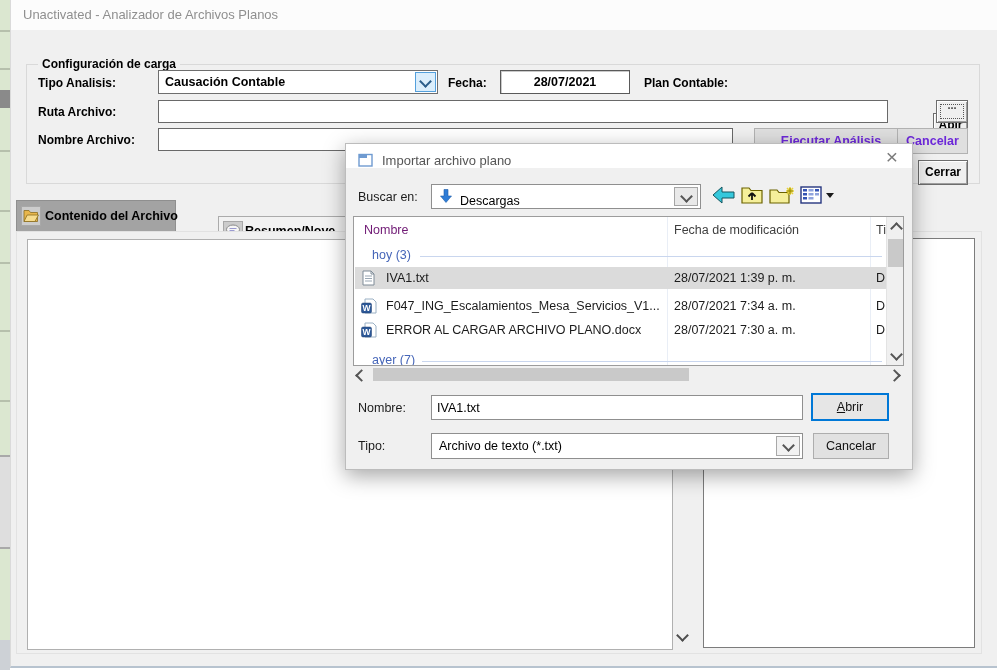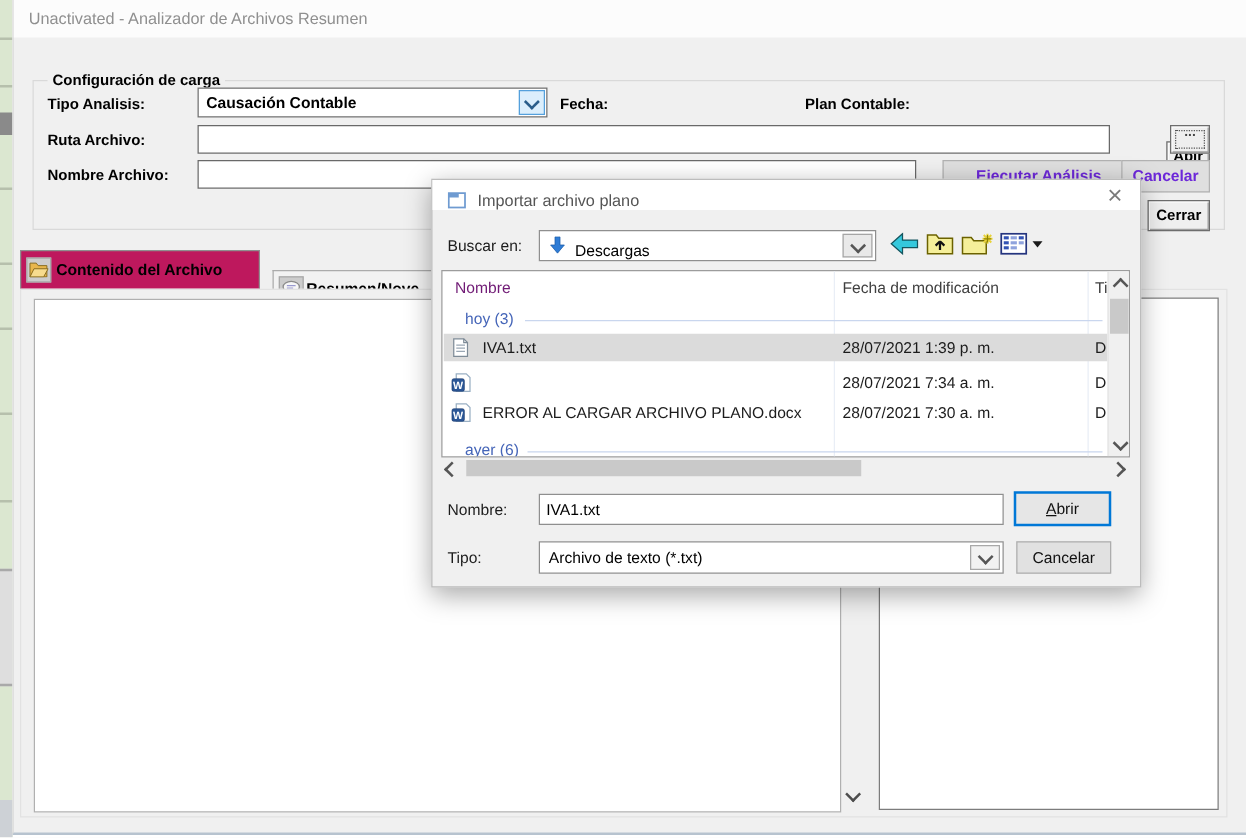--- a/index.html
+++ b/index.html
@@ -47,36 +47,39 @@
     <div class="abs" style="left:0;top:262px;width:10px;height:2px;background:#b6c0ac;"></div>
     <div class="abs" style="left:0;top:330px;width:10px;height:2px;background:#b6c0ac;"></div>
     <div class="abs" style="left:0;top:400px;width:10px;height:2px;background:#b6c0ac;"></div>
     <div class="abs" style="left:0;top:455px;width:10px;height:90px;background:#dedede;border-top:2px solid #a9a9a9;border-bottom:2px solid #a9a9a9;"></div>
     <div class="abs" style="left:0;top:640px;width:10px;height:30px;background:#cdd1d6;"></div>
   </div>
 
   <div class="abs" style="left:10px;top:0;width:986px;height:666px;background:#f0f0f0;
               border-left:1px solid #dadada;border-right:1px solid #c9c9c9;border-bottom:2px solid #b7c3cf;">
     <div class="abs" style="left:0;top:0;width:986px;height:30px;background:#fcfcfc;">
-      <span class="abs" style="left:12px;top:7px;font-size:13px;color:#8f8f8f;white-space:nowrap;">Unactivated - Analizador de Archivos Resumen</span>
+      <span class="abs" style="left:12px;top:7px;font-size:13px;color:#8f8f8f;white-space:nowrap;">Unactivated - Analizador de Archivos Planos</span>
     </div>
   </div>
 
   <div class="abs" style="left:26px;top:64px;width:952px;height:118px;border:1px solid #d9d9d9;"></div>
   <span class="abs lbl" style="left:38px;top:57px;background:#f0f0f0;padding:0 4px;">Configuración de carga</span>
 
   <span class="abs lbl" style="left:38px;top:76px;">Tipo Analisis:</span>
   <div class="abs combo" style="left:158px;top:70px;width:280px;height:24px;background:#fff;padding-left:48px;">
     <span class="abs" style="left:6px;top:4px;font-size:12.5px;font-weight:bold;white-space:nowrap;">Causación Contable</span>
     <div class="abs" style="right:1px;top:1px;width:21px;height:20px;background:#dbeefc;border:1px solid #54a0dc;box-sizing:border-box;">
       <span class="chev down" style="position:absolute;left:5px;top:4px;border-color:#2a5d8a;"></span>
     </div>
   </div>
 
   <span class="abs lbl" style="left:448px;top:76px;">Fecha:</span>
+  <div class="abs" style="left:500px;top:70px;width:130px;height:24px;background:#fff;border:1px solid #5a5a5a;box-shadow:inset 1px 1px 0 #c9c9c9;box-sizing:border-box;">
+    <span style="display:block;text-align:center;font-size:12.5px;font-weight:bold;line-height:22px;">28/07/2021</span>
+  </div>
 
   <span class="abs lbl" style="left:644px;top:76px;">Plan Contable:</span>
   <div class="abs btn3d" style="left:933px;top:69px;width:35px;height:24px;line-height:22px;margin-top:44px;">
     <span>Abir</span>
   </div>
 
   <span class="abs lbl" style="left:38px;top:105px;">Ruta Archivo:</span>
   <input class="abs fld" style="left: 158px; top: 100px; width: 730px; height: 23px;" value="">
   <div class="abs btn3d" style="left:936px;top:100px;width:32px;height:23px;">
     <div class="abs" style="left:3px;top:3px;right:3px;bottom:3px;border:1px dotted #555;"></div>
@@ -88,21 +91,21 @@
   <div class="abs btnDis" style="left:754px;top:128px;width:154px;height:26px;line-height:24px;">
     <span>Ejecutar Análisis</span>
   </div>
   <div class="abs btnDis" style="left:897px;top:128px;width:71px;height:26px;line-height:24px;">
     <span>Cancelar</span>
   </div>
   <div class="abs btn3d" style="left:918px;top:160px;width:50px;height:25px;line-height:23px;">
     <span>Cerrar</span>
   </div>
 
-  <div class="abs" style="left:16px;top:200px;width:192px;height:31px;background:#be185d;border:1px solid #8f8f8f;border-bottom:none;box-sizing:border-box;">
+  <div class="abs" style="left:16px;top:200px;width:160px;height:31px;background:#a3a3a3;border:1px solid #8f8f8f;border-bottom:none;box-sizing:border-box;">
     <span class="abs" style="left:4px;top:5px;width:18px;height:18px;background:#cccccc;border:1px solid #a8a8a8;">
       <svg width="16" height="13" viewBox="0 0 16 13" style="position:absolute;left:1px;top:2px;">
         <path d="M1 1.5h5l1.5 2H14.5v9H1z" fill="#e8b64c" stroke="#8a6d1f" stroke-width="0.8"></path>
         <path d="M1 12.5l3.2-6.5h11.3l-3.6 6.5z" fill="#f7dc8e" stroke="#8a6d1f" stroke-width="0.8"></path>
       </svg>
     </span>
     <span class="abs" style="left:28px;top:8px;font-size:12.5px;font-weight:bold;white-space:nowrap;">Contenido del Archivo</span>
   </div>
   <div class="abs" style="left:218px;top:216px;width:150px;height:29px;background:#f2f2f2;border:1px solid #ababab;border-bottom:none;box-sizing:border-box;">
     <span class="abs" style="left:4px;top:4px;width:18px;height:18px;background:#cccccc;border:1px solid #a8a8a8;">
@@ -205,38 +208,39 @@
       </div>
 
       <div class="abs" style="left:1px;top:78px;width:531px;height:22px;">
         <span class="abs" style="left:6px;top:3px;">
           <svg width="16" height="16" viewBox="0 0 16 16">
             <path d="M4 1h8l3 3v11H4z" fill="#ffffff" stroke="#9ab0c4"></path>
             <rect x="0.5" y="5" width="10" height="10" rx="1.5" fill="#2b5797" stroke="#1d3c6e" stroke-width="0.5"></rect>
             <text x="5.5" y="13" font-size="8.5" font-weight="bold" fill="#ffffff" text-anchor="middle" font-family="Liberation Sans, sans-serif">W</text>
           </svg>
         </span>
+        <span class="abs cell" style="left:31px;top:4px;">F047_ING_Escalamientos_Mesa_Servicios_V1...</span>
         <span class="abs cell" style="left:319px;top:4px;">28/07/2021 7:34 a. m.</span>
         <span class="abs cell" style="left:521px;top:4px;">D</span>
       </div>
 
       <div class="abs" style="left:1px;top:102px;width:531px;height:22px;">
         <span class="abs" style="left:6px;top:3px;">
           <svg width="16" height="16" viewBox="0 0 16 16">
             <path d="M4 1h8l3 3v11H4z" fill="#ffffff" stroke="#9ab0c4"></path>
             <rect x="0.5" y="5" width="10" height="10" rx="1.5" fill="#2b5797" stroke="#1d3c6e" stroke-width="0.5"></rect>
             <text x="5.5" y="13" font-size="8.5" font-weight="bold" fill="#ffffff" text-anchor="middle" font-family="Liberation Sans, sans-serif">W</text>
           </svg>
         </span>
         <span class="abs cell" style="left:31px;top:4px;">ERROR AL CARGAR ARCHIVO PLANO.docx</span>
         <span class="abs cell" style="left:319px;top:4px;">28/07/2021 7:30 a. m.</span>
         <span class="abs cell" style="left:521px;top:4px;">D</span>
       </div>
 
-      <span class="abs grp" style="left:18px;top:136px;">ayer (6)</span>
+      <span class="abs grp" style="left:18px;top:136px;">ayer (7)</span>
       <div class="abs grpline" style="left:68px;top:144px;width:460px;"></div>
 
       <div class="abs sbtrack" style="left:532px;top:0;width:17px;height:148px;border-left:1px solid #e3e3e3;">
         <span class="chev up" style="position:absolute;left:5px;top:7px;border-color:#555;"></span>
         <div class="sbthumb" style="position:absolute;left:1px;top:22px;width:15px;height:28px;"></div>
         <span class="chev down" style="position:absolute;left:5px;top:133px;border-color:#555;"></span>
       </div>
     </div>
 
     <div class="abs sbtrack" style="left:7px;top:223px;width:551px;height:15px;">

